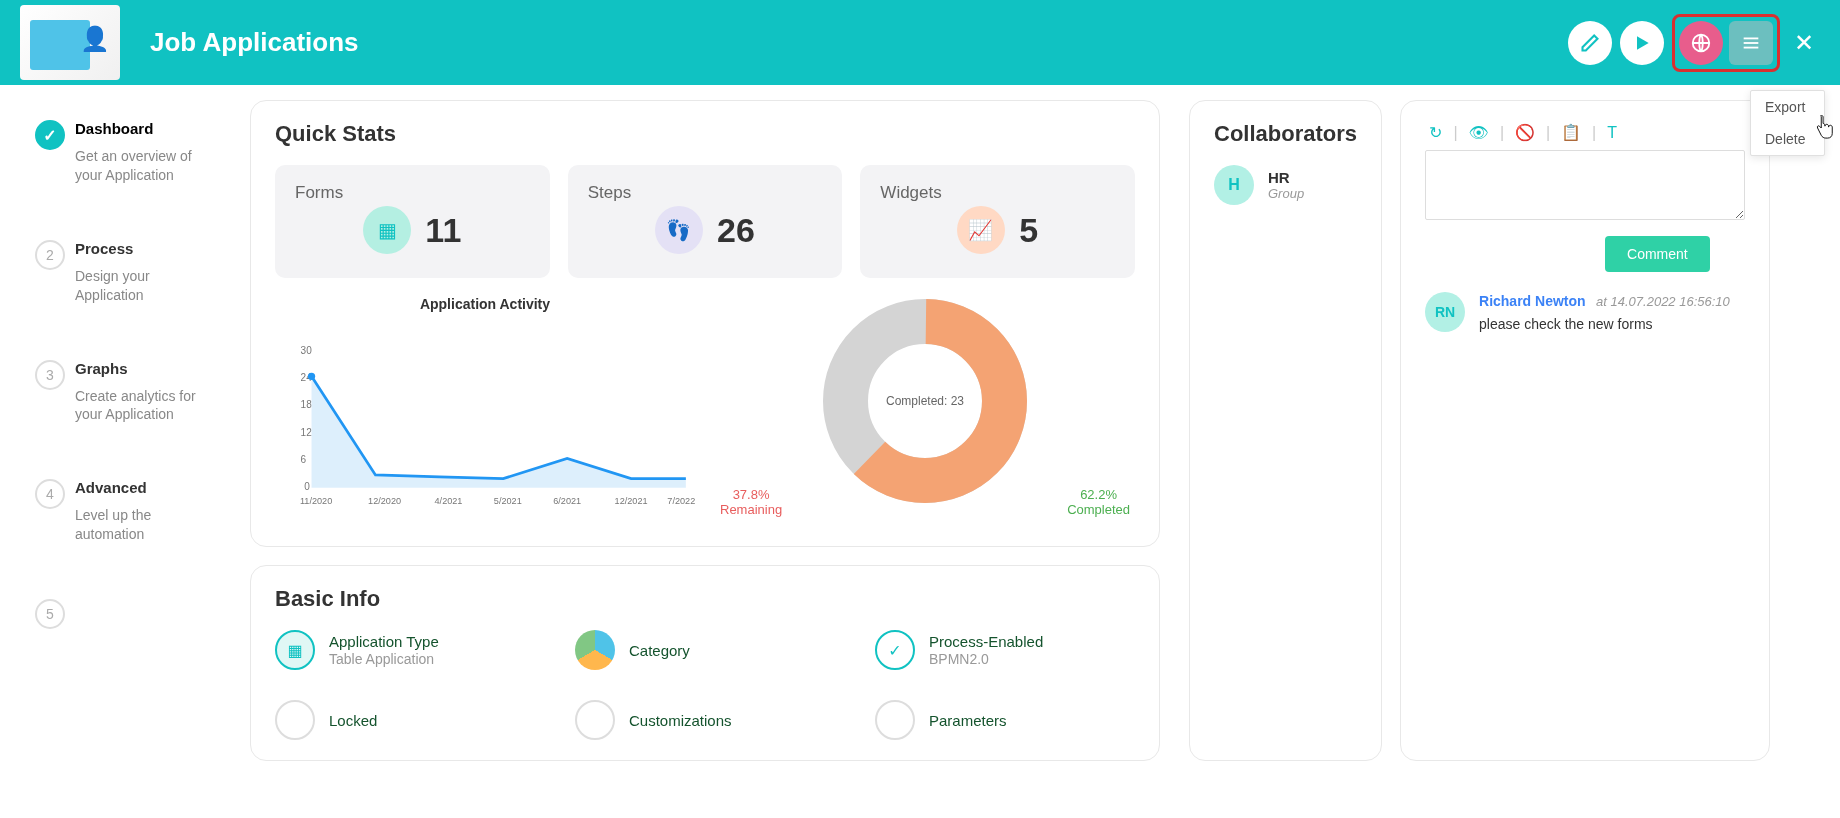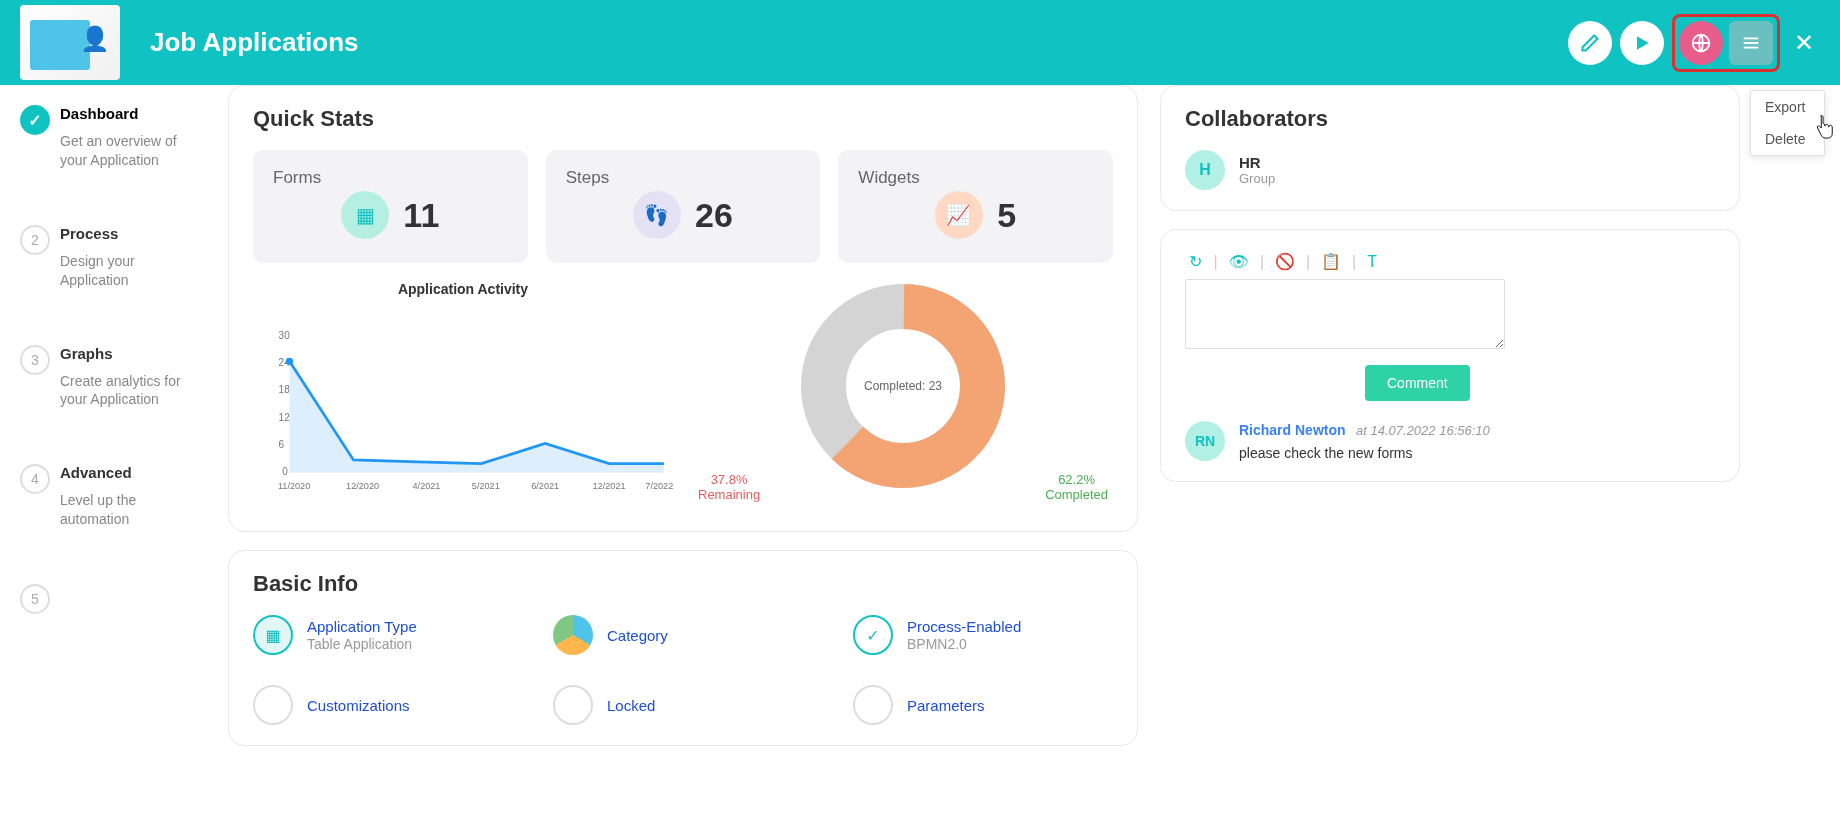--- a/index.html
+++ b/index.html
@@ -11,21 +11,21 @@
 .header-title{color:#fff;font-size:26px;font-weight:600;margin-left:30px}
 .header-actions{position:absolute;right:20px;display:flex;align-items:center;gap:8px}
 .hdr-btn{width:44px;height:44px;border-radius:50%;background:#fff;display:flex;align-items:center;justify-content:center;cursor:pointer;color:#10c2c2}
 .hdr-btn.globe{background:#e85d8c}
 .hdr-btn.menu-btn{background:#6cbfbf;border-radius:6px;width:44px}
 .highlight-box{border:3px solid #d93030;border-radius:8px;padding:4px;display:flex;align-items:center;gap:6px}
 .close-x{color:#fff;font-size:24px;cursor:pointer;padding:0 6px;font-weight:300}
 .dropdown-menu{position:absolute;right:15px;top:90px;background:#fff;border:1px solid #e0e0e0;box-shadow:0 2px 8px rgba(0,0,0,0.1);border-radius:2px;z-index:100;min-width:75px}
 .dropdown-menu .dm-item{padding:8px 14px;font-size:14px;color:#555;cursor:pointer}
 .cursor-hand{position:absolute;right:5px;top:115px;font-size:20px;z-index:101}
-.content{display:flex;gap:22px}
+.content{display:flex;padding:15px;gap:29px}
 .sidebar{width:206px;padding:20px 0 0 20px}
 .step{display:flex;gap:10px;margin-bottom:55px}
 .step-circle{width:30px;height:30px;border-radius:50%;border:2px solid #ddd;display:flex;align-items:center;justify-content:center;font-size:14px;color:#aaa;flex-shrink:0;background:#fff}
 .step.active .step-circle{background:#10c2c2;border-color:#10c2c2;color:#fff}
 .step.active .step-circle::before{content:"✓";color:#fff;font-size:16px;font-weight:bold}
 .step-body .st-title{font-weight:600;font-size:15px;color:#333}
 .step.active .st-title{color:#000}
 .step-body .st-desc{font-size:14px;color:#888;line-height:1.35;margin-top:10px}
 .main{flex:1;display:flex;flex-direction:column;gap:18px;max-width:910px}
 .card{background:#fff;border:1px solid #e8e8e8;border-radius:16px;padding:20px 24px}
@@ -46,27 +46,27 @@
 .donut-center{position:absolute;left:50%;top:50%;transform:translate(-50%,-50%);font-size:12px;color:#666}
 .donut-labels{position:relative}
 .dl-left{position:absolute;left:5px;bottom:8px;color:#e85d5d;font-size:13px;text-align:center;line-height:1.2}
 .dl-right{position:absolute;right:5px;bottom:8px;color:#4caf50;font-size:13px;text-align:center;line-height:1.2}
 .basic-info-grid{display:grid;grid-template-columns:repeat(3,1fr);gap:30px 40px;margin-top:8px}
 .bi-item{display:flex;gap:14px;align-items:center}
 .bi-icon{width:40px;height:40px;border-radius:50%;border:2px solid #ddd;display:flex;align-items:center;justify-content:center;flex-shrink:0}
 .bi-icon.teal{border-color:#10c2c2;color:#10c2c2;background:#e0f7f5}
 .bi-icon.multi{border:none;background:conic-gradient(#4fc3e8 0 120deg,#ffb74d 120deg 240deg,#81c784 240deg 360deg)}
 .bi-icon.check{border-color:#10c2c2;color:#10c2c2}
-.bi-body .bi-label{font-size:15px;color:#1d4ed8}
+.bi-body .bi-label{font-size:15px;color:#14532d}
 .bi-body .bi-value{font-size:14px;color:#999;margin-top:1px}
-.right-col{width:580px;display:flex;flex-direction:column;gap:18px}
+.right-col{width:580px;display:flex;gap:18px}
 .collab-row{display:flex;align-items:center;gap:14px;margin-top:4px}
 .avatar{width:40px;height:40px;border-radius:50%;background:#b2f0e5;color:#10c2c2;display:flex;align-items:center;justify-content:center;font-weight:600;font-size:16px}
 .collab-name{font-weight:600;font-size:15px;color:#333}
-.collab-type{font-size:13px;color:#999;}
+.collab-type{font-size:13px;color:#999;font-style:italic}
 .comment-tools{display:flex;gap:3px;color:#10c2c2;font-size:16px;margin-bottom:6px;align-items:center}
 .comment-tools span{cursor:pointer;padding:2px 4px}
 .comment-tools .sep{color:#ccc;cursor:default}
 .comment-box{width:320px;height:70px;border:1px solid #ddd;border-radius:2px;resize:both;padding:6px;font-size:13px}
 .comment-submit{background:#2fd1a6;color:#fff;border:none;border-radius:4px;padding:10px 22px;font-size:14px;cursor:pointer;margin:12px 0 0 180px}
 .comment-entry{display:flex;gap:14px;margin-top:20px}
 .ce-avatar{width:40px;height:40px;border-radius:50%;background:#b2f0e5;color:#10c2c2;display:flex;align-items:center;justify-content:center;font-weight:600;font-size:14px}
 .ce-body .ce-author{color:#3b82f6;font-weight:600;font-size:14px}
 .ce-body .ce-time{color:#999;font-size:13px;font-style:italic;margin-left:6px}
 .ce-body .ce-text{font-size:14px;color:#333;margin-top:6px}
@@ -243,27 +243,27 @@
         <div class="bi-item">
           <div class="bi-icon check">✓</div>
           <div class="bi-body">
             <div class="bi-label">Process-Enabled</div>
             <div class="bi-value">BPMN2.0</div>
           </div>
         </div>
         <div class="bi-item">
           <div class="bi-icon"></div>
           <div class="bi-body">
+              <div class="bi-label">Locked</div>
+            </div>
+        </div>
+        <div class="bi-item">
+          <div class="bi-icon"></div>
+          <div class="bi-body">
               <div class="bi-label">Customizations</div>
-            </div>
-        </div>
-        <div class="bi-item">
-          <div class="bi-icon"></div>
-          <div class="bi-body">
-              <div class="bi-label">Locked</div>
             </div>
         </div>
         <div class="bi-item">
           <div class="bi-icon"></div>
           <div class="bi-body">
               <div class="bi-label">Parameters</div>
             </div>
         </div>
       </div>
     </div>

